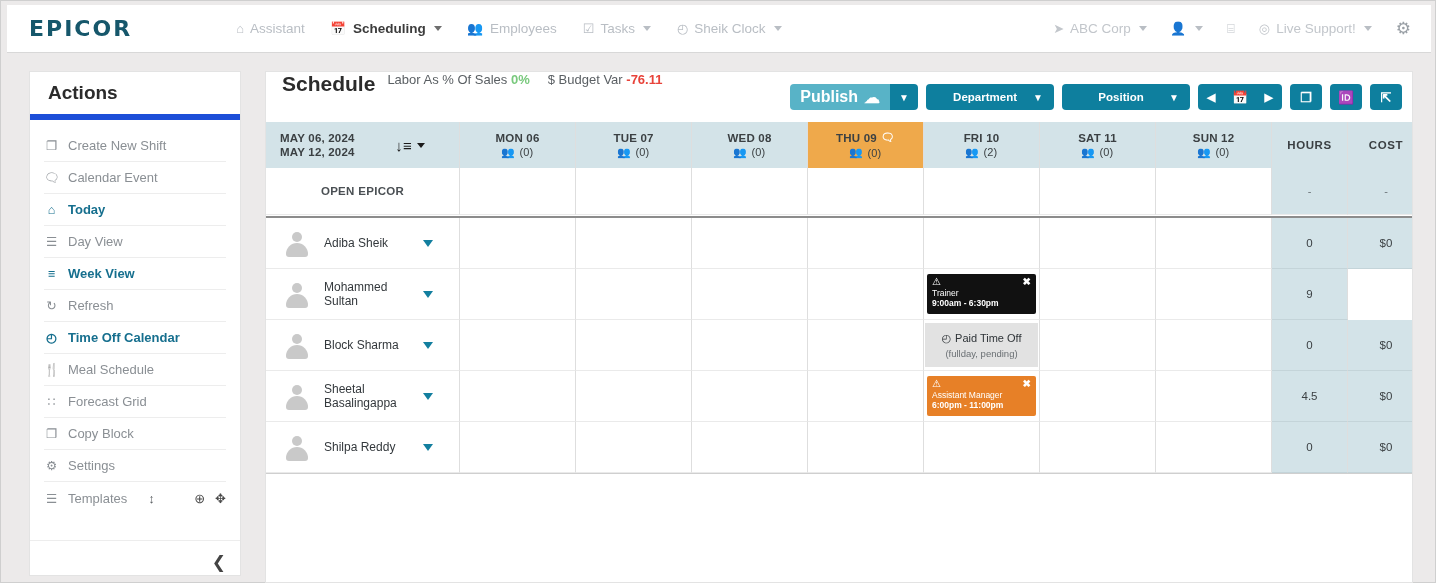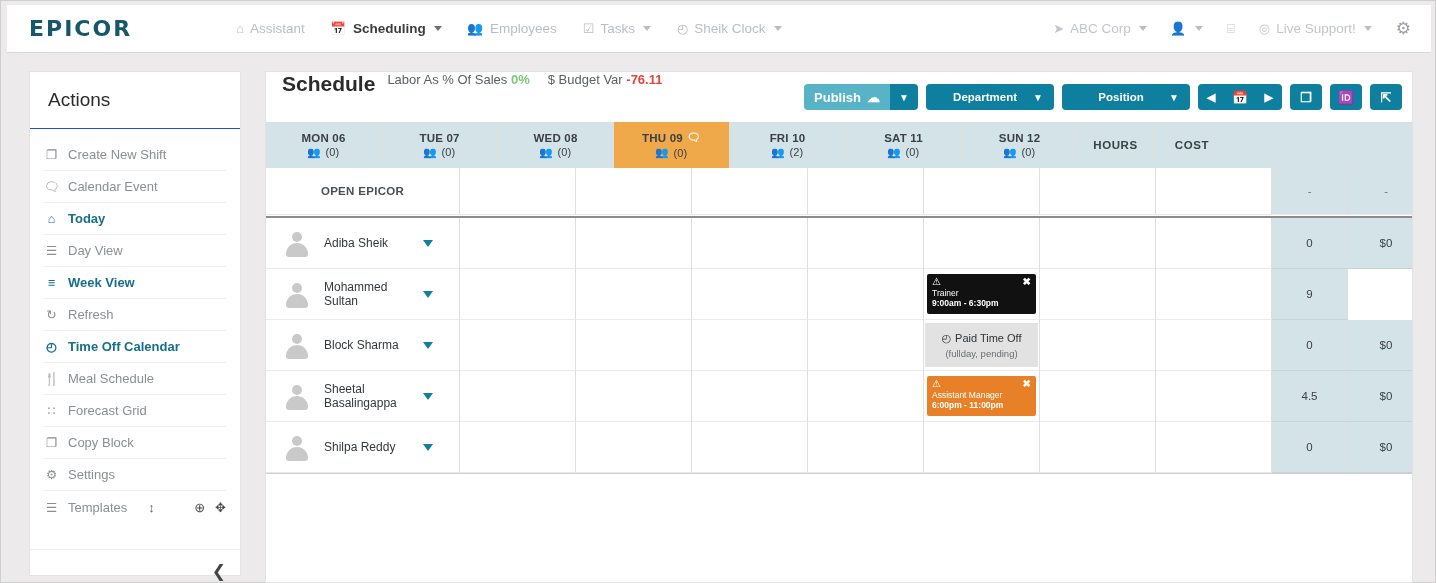--- a/index.html
+++ b/index.html
@@ -53,24 +53,24 @@
   .gear-ico { font-size: 17px; color: #9aa0a6; }
 
   
   .sidebar {
     position: absolute; left: 28px; top: 70px;
     width: 212px; height: 505px;
     background: #ffffff;
     border: 1px solid #e3e3e3;
   }
   .sidebar-head {
-    height: 57px; display: flex; align-items: center;
+    height: 48px; display: flex; align-items: center;
     padding-left: 18px;
-    border-bottom: 1px solid #1d4ed8;
-    font-size: 19px; font-weight: 400; color: #2b2b2b;
+    border-bottom: 6px solid #1d4ed8;
+    font-size: 19px; font-weight: 700; color: #2b2b2b;
   }
   .side-list { padding: 10px 14px 0 14px; }
   .side-item {
     display: flex; align-items: center; gap: 9px;
     height: 32px;
     border-bottom: 1px solid #ededed;
     font-size: 13px; color: #8a8f94;
     white-space: nowrap;
   }
   .side-item.accent { color: #166f8e; font-weight: 600; }
@@ -107,21 +107,21 @@
     background: #0e7f9e; color: #fff;
     height: 26px; border-radius: 4px;
     display: flex; align-items: center; justify-content: center;
     font-size: 11.5px; font-weight: 700;
     padding: 0 10px; white-space: nowrap;
   }
   .btn-split { display: flex; border-radius: 4px; overflow: hidden; }
   .btn-split .seg-main {
     background: #58b3c7; color: #fff; height: 26px;
     display: flex; align-items: center; gap: 6px;
-    padding: 0 10px; font-size: 13px; font-weight: 700;
+    padding: 0 10px; font-size: 16px; font-weight: 700;
   }
   .btn-split .seg-arrow {
     background: #0e7f9e; height: 26px; width: 28px;
     display: flex; align-items: center; justify-content: center;
   }
   .btn-wide { width: 128px; justify-content: space-between; padding: 0 11px; }
   .chev { color: #fff; font-size: 10px; }
   .btn-nav { width: 84px; justify-content: space-between; padding: 0 9px; font-size: 11px; }
   .btn-sq { width: 32px; padding: 0; font-size: 13px; }
 
@@ -384,20 +384,30 @@
         </div>
         <div class="btn btn-sq">
           <span>⇱</span>
         </div>
       </div>
     </div>
 
     <div class="grid">
 
       <div class="grow hdr-row">
+        <div class="gcell c-name">
+          <div>
+            <div class="daterange">MAY 06, 2024</div>
+            <div class="daterange">MAY 12, 2024</div>
+          </div>
+          <div class="sort-ico">
+            <span style="font-size:15px">↓≡</span>
+            <span class="caret-d" style="border-top-color:#1b1b1b"></span>
+          </div>
+        </div>
         <div id="dayHeaders" style="display:contents"><div class="gcell c-day">
               <div class="hdr-day-top">
                 <span>MON 06</span>
               </div>
               <div class="hdr-day-sub">
                 <span class="ppl-ico">👥</span>
                 <span>(0)</span>
               </div>
             </div><div class="gcell c-day">
               <div class="hdr-day-top">

